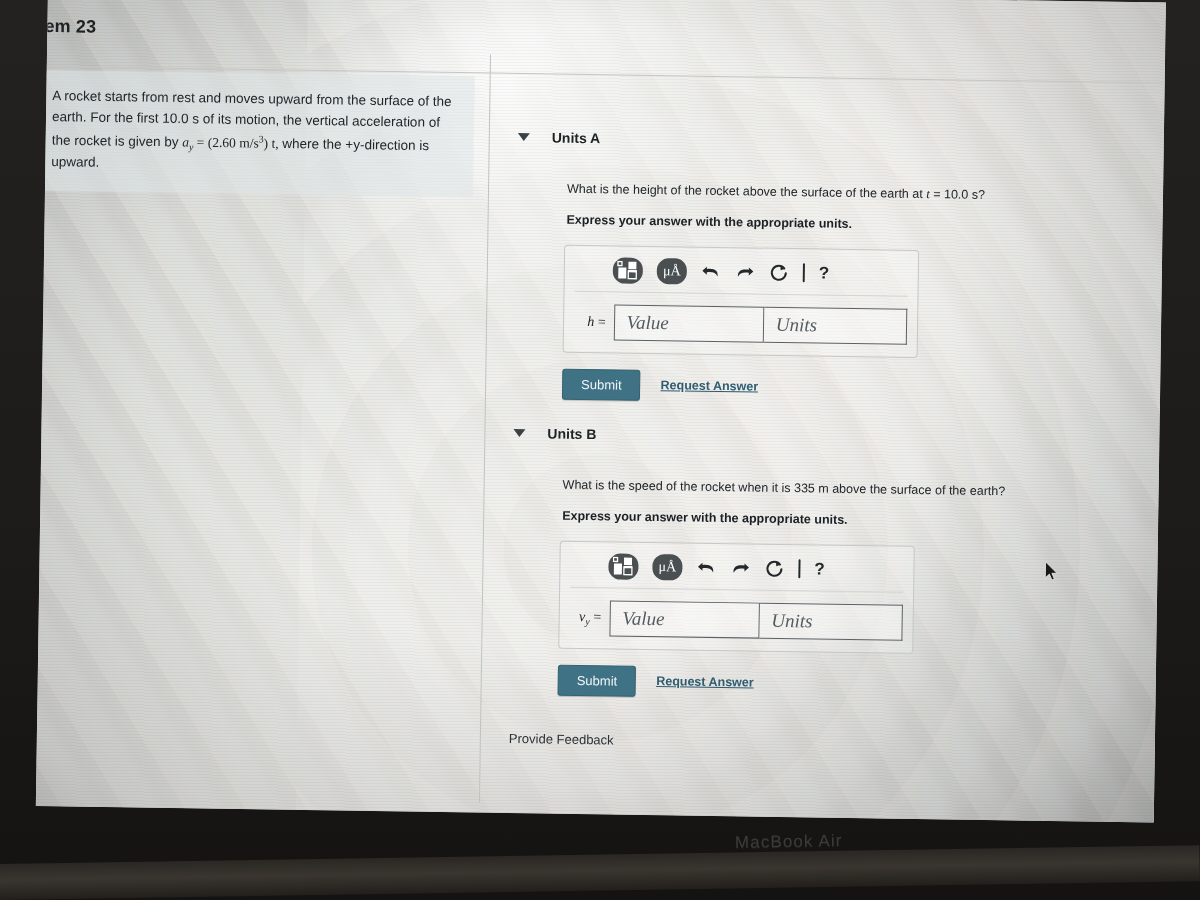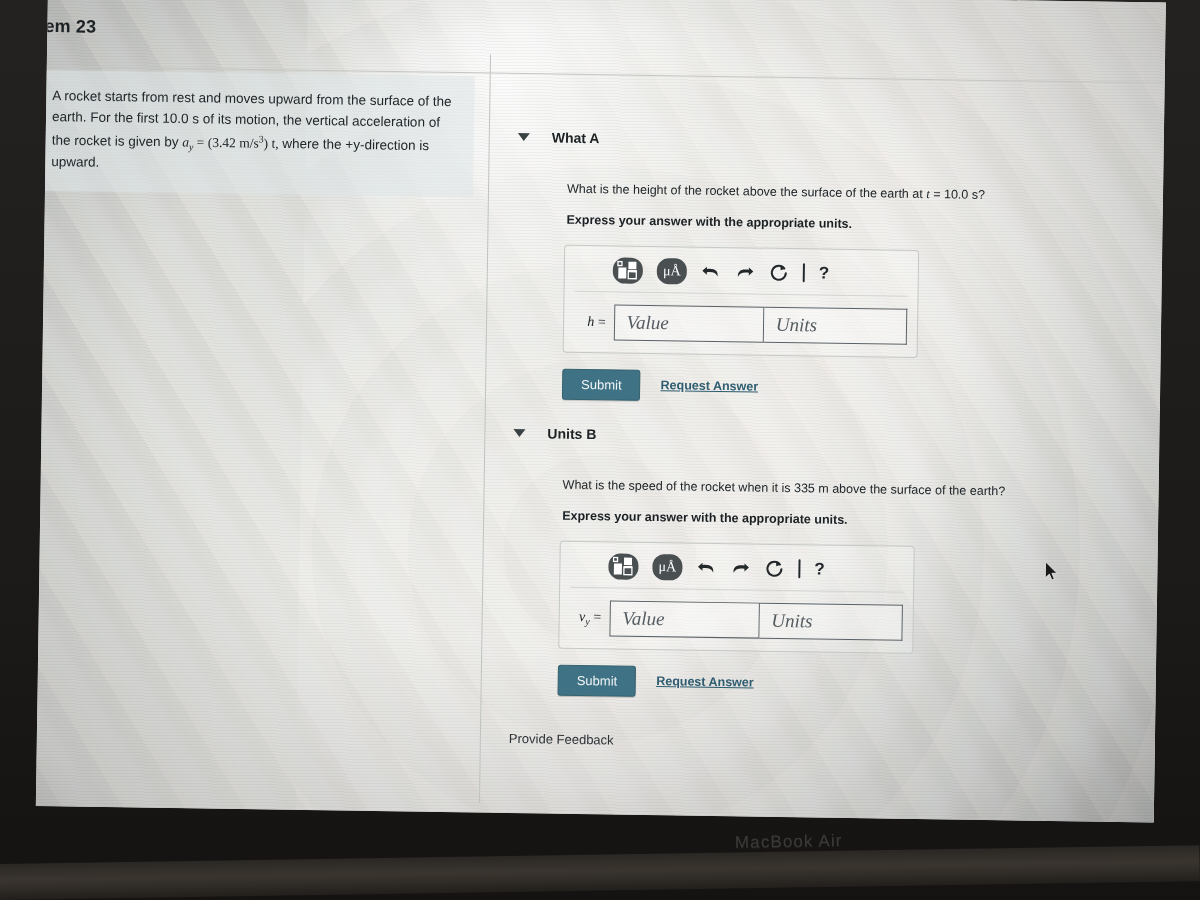--- a/index.html
+++ b/index.html
@@ -236,28 +236,28 @@
 
     <div id="top-crumb"></div>
 
     <div id="item-title">Item 23</div>
     <div id="header-rule"></div>
     <div id="v-divider"></div>
 
     <div id="problem-panel">
       <span>A rocket starts from rest and moves upward from the surface of</span>
       <span>the earth. For the first 10.0 s of its motion, the vertical</span>
-      <span>acceleration of the rocket is given by </span><span class="math">a</span><span class="math sub">y</span><span class="mathup"> = </span><span class="mathup">(3.42 m/s</span><span class="mathup sup">3</span><span class="mathup">) t,</span>
+      <span>acceleration of the rocket is given by </span><span class="math">a</span><span class="math sub">y</span><span class="mathup"> = </span><span class="mathup">(2.60 m/s</span><span class="mathup sup">3</span><span class="mathup">) t,</span>
       <span>where the +y-direction is upward.</span>
     </div>
 
     <div class="part-block" style="top:136px;">
       <div class="part-head">
         <span class="caret"></span>
-        <span>What A</span>
+        <span>Units A</span>
       </div>
 
       <div class="q-text">
         <span>What is the height of the rocket above the surface of the earth at </span><span class="mathi">t</span><span> = 10.0 s?</span>
       </div>
       <div class="q-bold">Express your answer with the appropriate units.</div>
 
       <div class="answer-box">
         <div class="tb">
           <span class="tb-btn">

